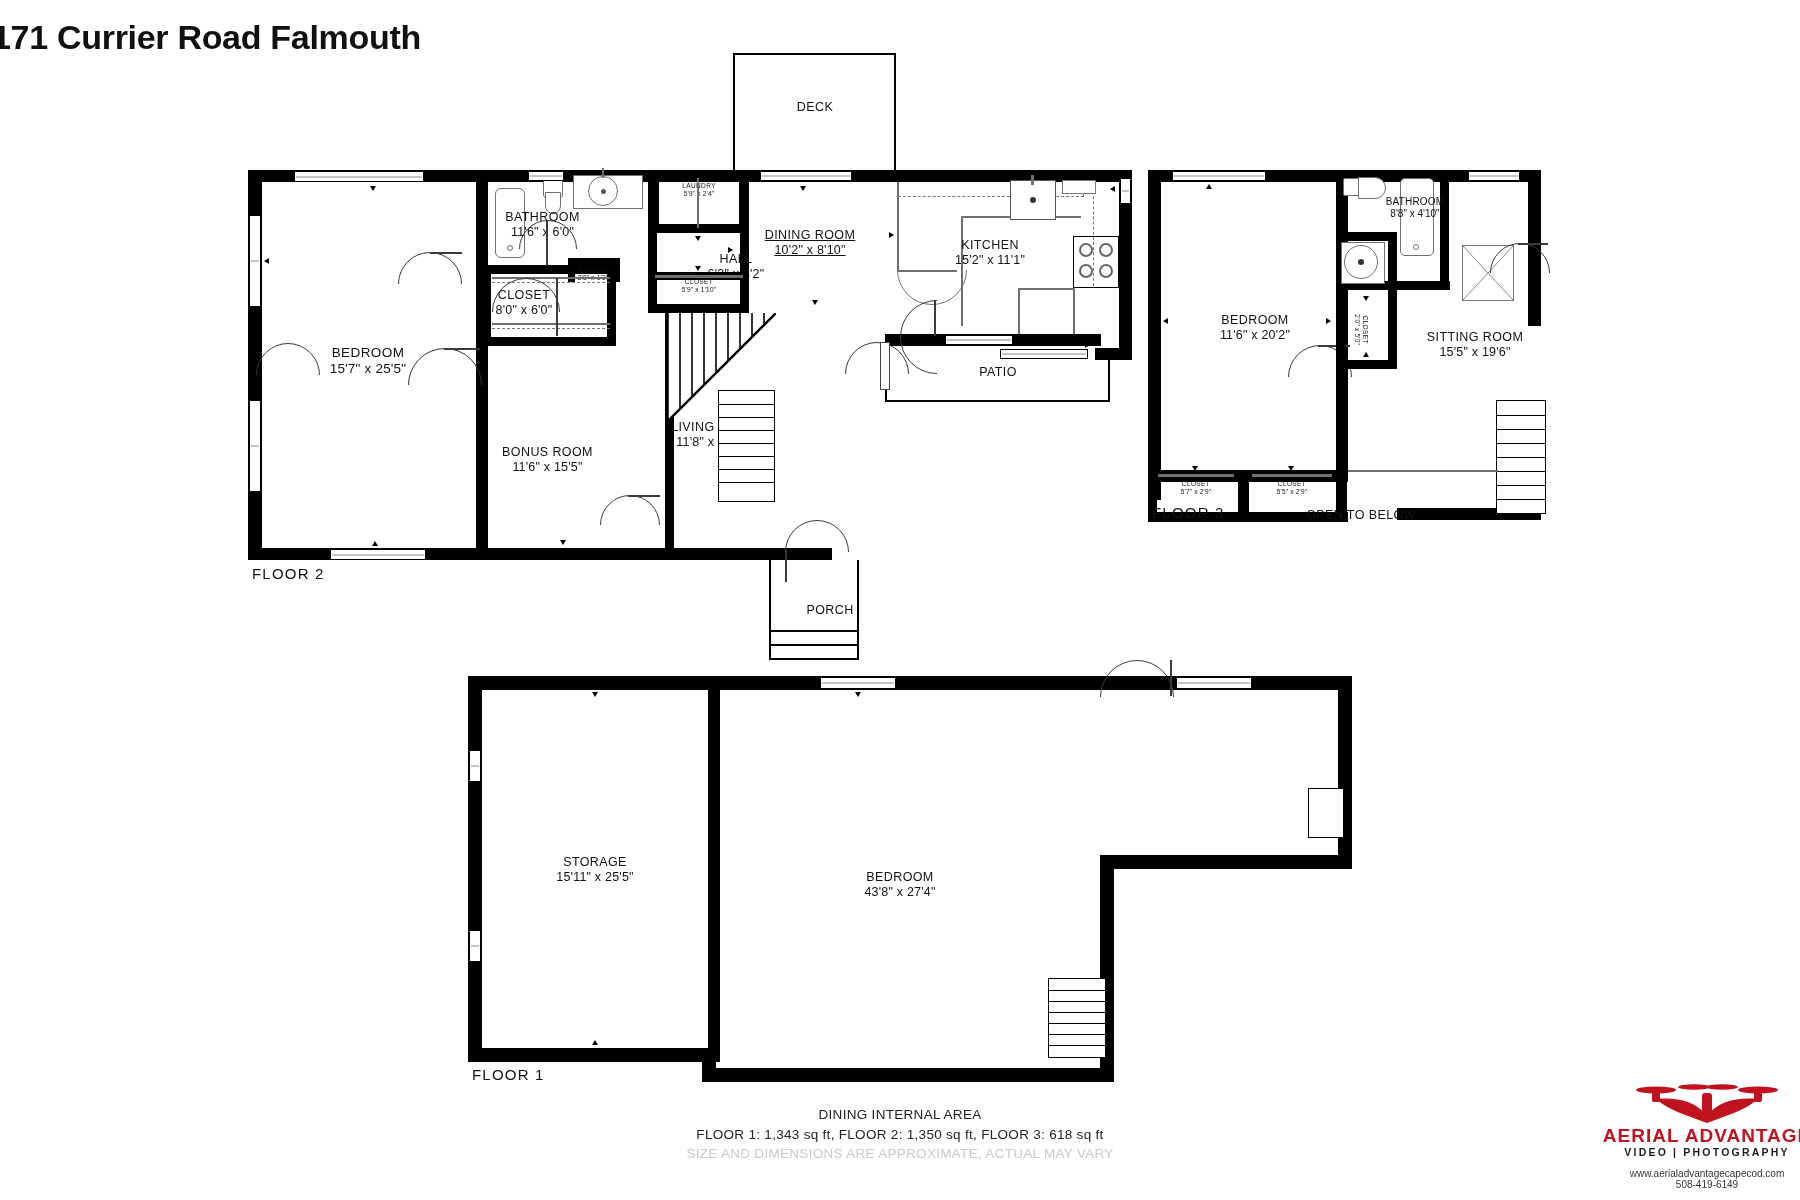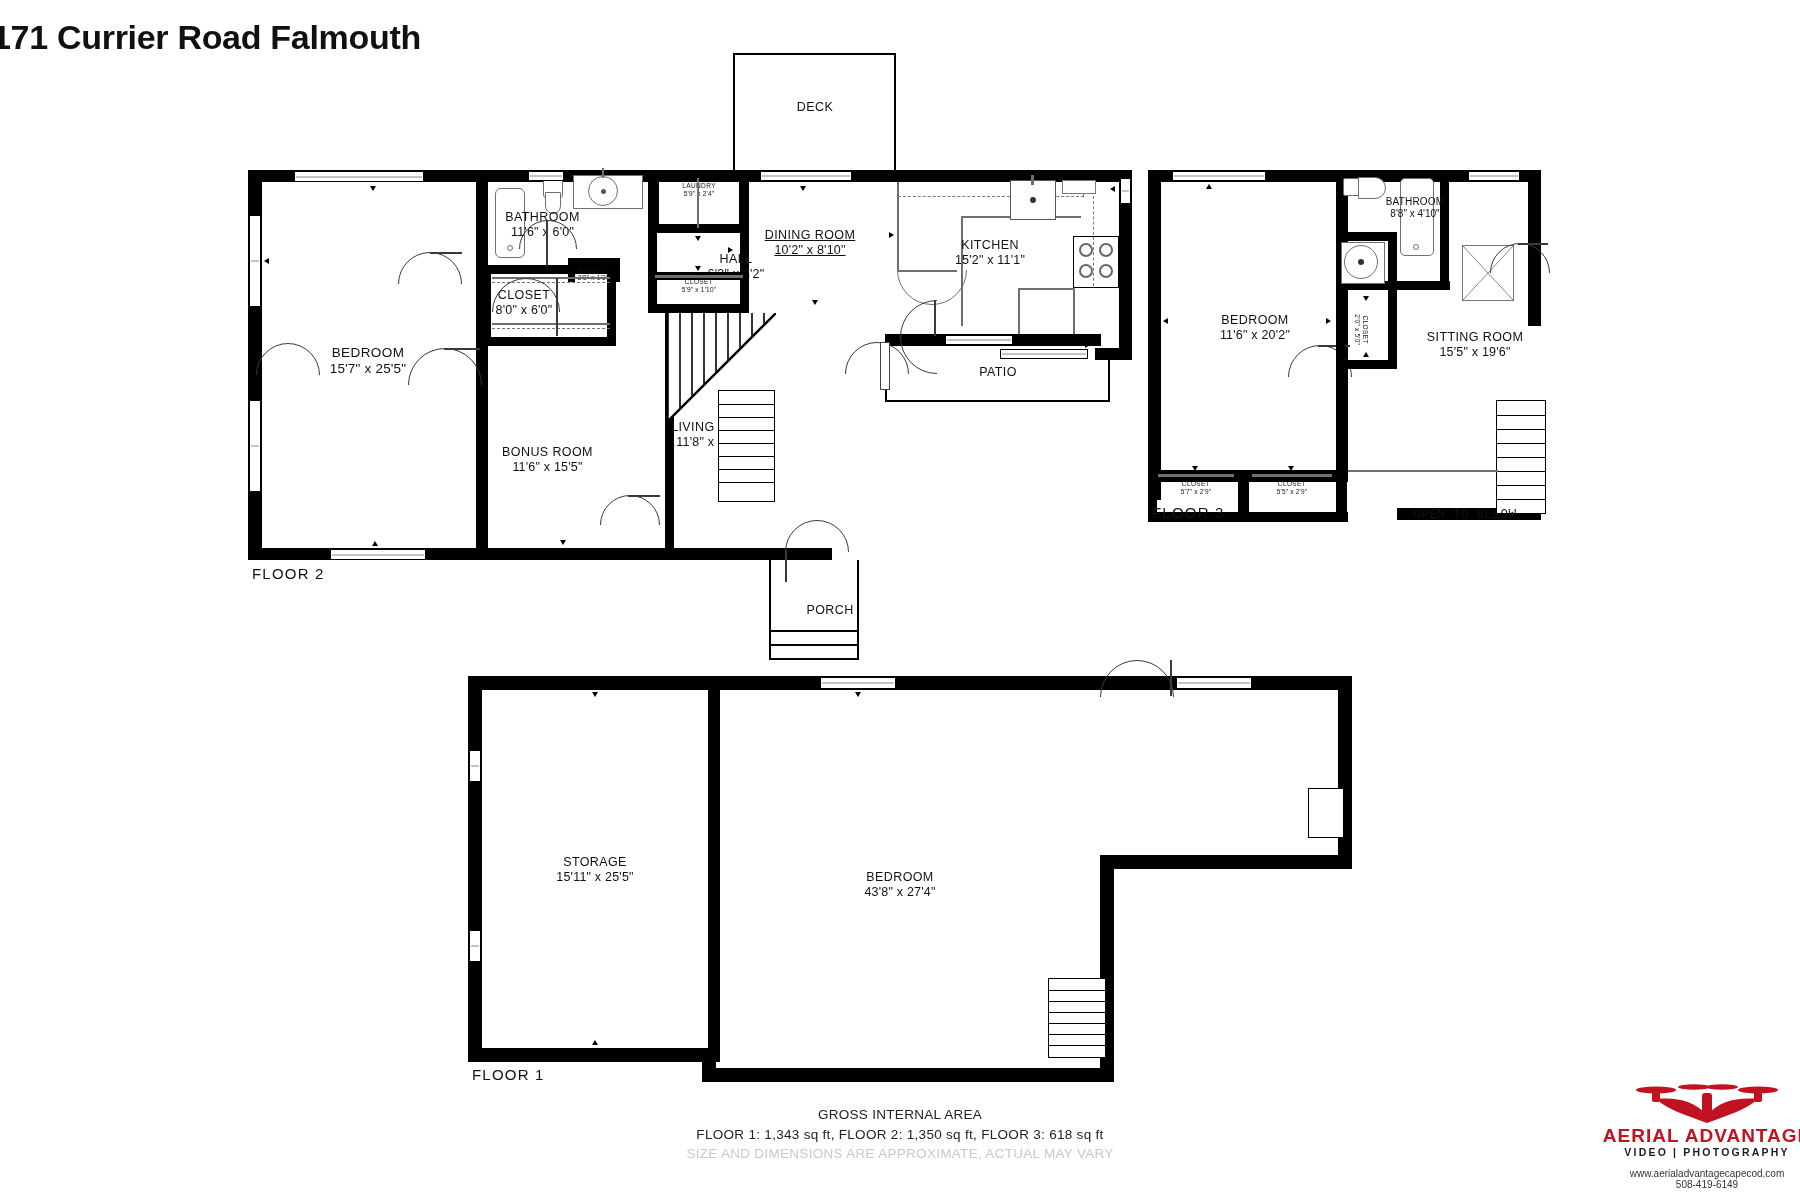--- a/index.html
+++ b/index.html
@@ -391,21 +391,21 @@
       <i style="left:0;top:14px;width:48px;height:1.4px;"></i>
       <i style="left:0;top:28px;width:48px;height:1.4px;"></i>
       <i style="left:0;top:42px;width:48px;height:1.4px;"></i>
       <i style="left:0;top:56px;width:48px;height:1.4px;"></i>
       <i style="left:0;top:70px;width:48px;height:1.4px;"></i>
       <i style="left:0;top:84px;width:48px;height:1.4px;"></i>
       <i style="left:0;top:98px;width:48px;height:1.4px;"></i>
     </div>
 
     <div class="line" style="left:1348px;top:470px;width:150px;height:1.6px;"></div>
-    <div class="lbl" style="left:1380px;top:508px;width:170px;font-family:Liberation Mono, monospace;">
+    <div class="lbl" style="left:1276px;top:508px;width:170px;">
       <div class="nm">OPEN TO BELOW</div>
     </div>
 
     <div class="floorlbl" style="left:1152px;top:504px;">FLOOR 3</div>
   </div>
 
   <div class="plan" style="left:0;top:0;width:1568px;height:1200px;">
 
     <div class="w" style="left:468px;top:676px;width:884px;height:14px;"></div>
     <div class="w" style="left:468px;top:676px;width:14px;height:386px;"></div>
@@ -445,21 +445,21 @@
       <i style="left:0;top:33px;width:56px;height:1.4px;"></i>
       <i style="left:0;top:44px;width:56px;height:1.4px;"></i>
       <i style="left:0;top:55px;width:56px;height:1.4px;"></i>
       <i style="left:0;top:66px;width:56px;height:1.4px;"></i>
     </div>
 
     <div class="floorlbl" style="left:472px;top:1066px;">FLOOR 1</div>
   </div>
 
   <div id="footer">
-    <div>GROSS INTERNAL AREA</div>
+    <div>DINING INTERNAL AREA</div>
     <div>FLOOR 1: 1,343 sq ft, FLOOR 2: 1,350 sq ft, FLOOR 3: 618 sq ft</div>
     <div class="faint">SIZE AND DIMENSIONS ARE APPROXIMATE, ACTUAL MAY VARY</div>
   </div>
 
   <div id="logo">
     <div style="height:44px;">
       <svg width="150" height="44" viewBox="0 0 150 44">
         <g fill="#c1121f">
           <ellipse cx="24" cy="9" rx="20" ry="3.4"></ellipse>
           <ellipse cx="126" cy="9" rx="20" ry="3.4"></ellipse>

